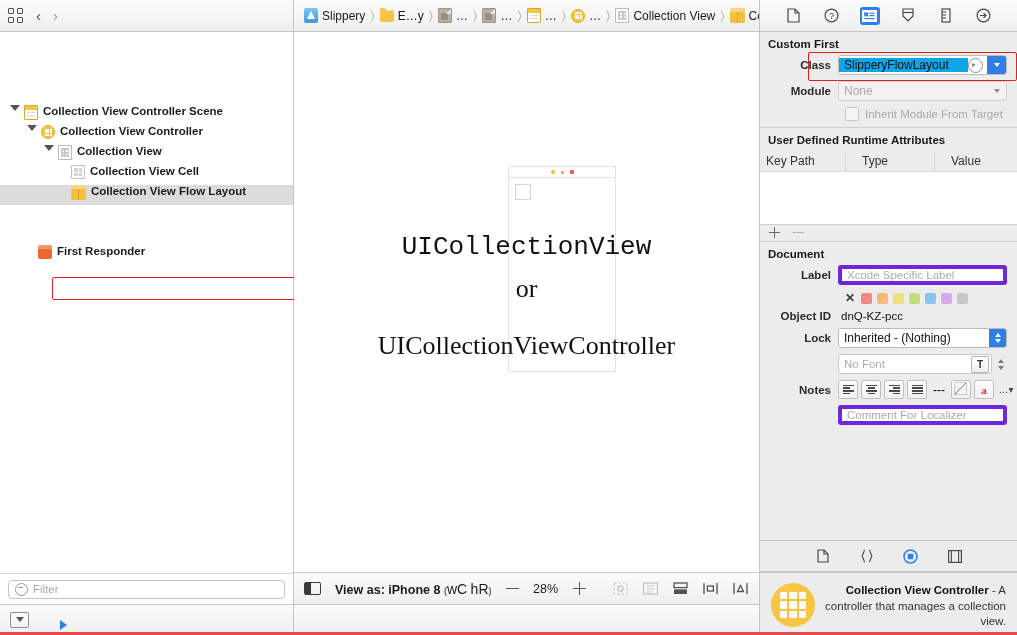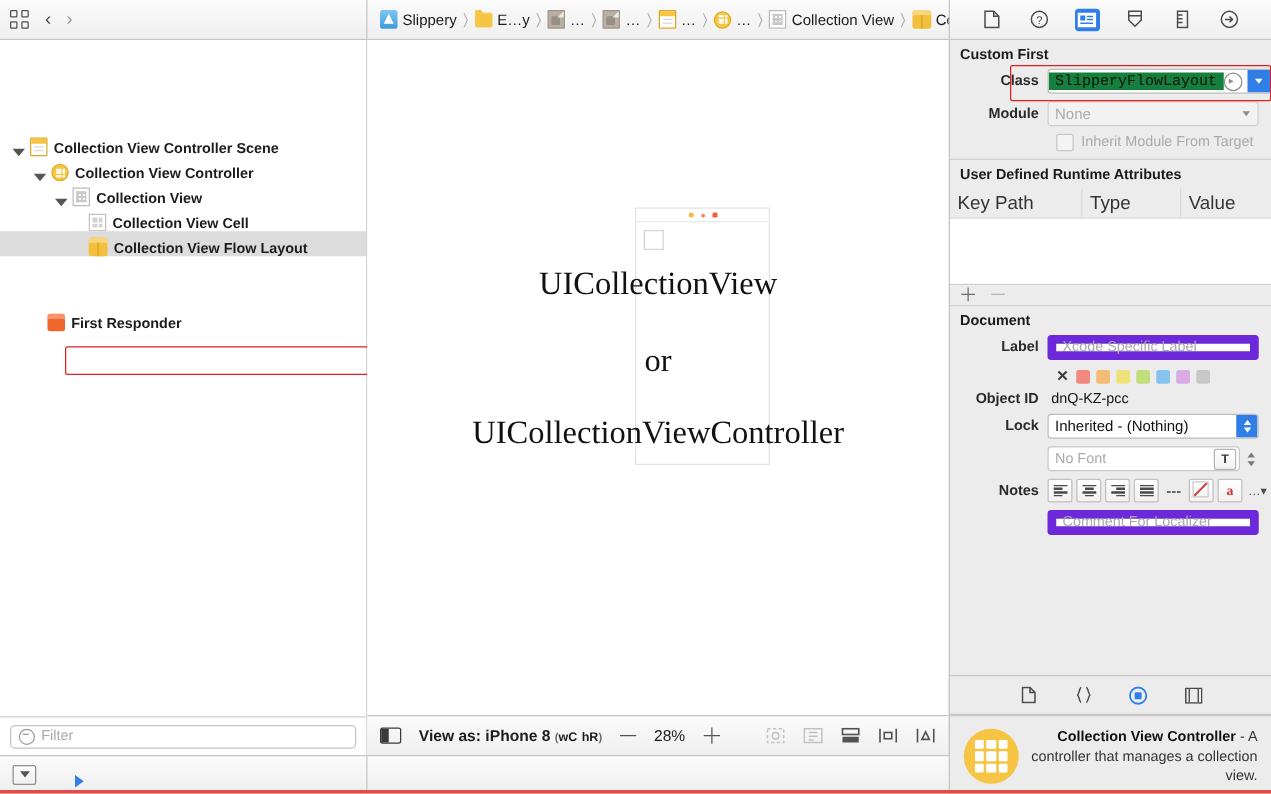--- a/index.html
+++ b/index.html
@@ -163,21 +163,21 @@
   .left {
     width: 294px; min-width: 294px;
     background: #fff;
     border-right: 1px solid #c6c6c6;
     box-sizing: border-box;
     display: flex; flex-direction: column;
     position: relative;
   }
   .outline { flex: 1; padding-top: 73px; position: relative; }
   .row {
-    height: 20px; display: flex; align-items: flex-end;
+    height: 20px; display: flex; align-items: flex-start;
     font-size: 11.5px; color: #1c1c1c; font-weight: bold;
     position: relative; white-space: nowrap;
   }
   .row.selected { background: #dcdcdc; }
   .disc {
     width: 0; height: 0; margin-right: 4px; flex: none;
     border-left: 5px solid transparent; border-right: 5px solid transparent;
     border-top: 6px solid #555;
   }
   .rowicon { margin-right: 5px; flex: none; }
@@ -273,41 +273,41 @@
     width: 16px; height: 16px;
     border: 1.4px solid #d3d3d3; box-sizing: border-box; background: #fff;
   }
   .overlay-text {
     position: absolute; left: 0; right: 0;
     text-align: center;
     font-family: "Liberation Serif", serif;
     font-size: 26px; color: #111;
     pointer-events: none;
   }
-  .ot1 { top: 180px; }
+  .ot1 { top: 200px; font-family: Liberation Mono, monospace; }
   .ot2 { top: 242px; }
   .ot3 { top: 299px; }
 
   .canvas-bottom {
     height: 31px; min-height: 31px;
     border-top: 1px solid #c6c6c6;
     background: linear-gradient(#fbfbfb,#efefef);
     display: flex; align-items: center;
     padding: 0 10px; gap: 14px;
     font-size: 12px;
   }
   .panel-toggle {
     width: 17px; height: 13px; border: 1.4px solid #3a3a3a;
     border-radius: 2px; position: relative; box-sizing: border-box;
   }
   .panel-toggle:after {
     content:''; position:absolute; left:0; top:0; bottom:0; width:6px; background:#3a3a3a;
   }
   .viewas { font-weight: bold; color: #1c1c1c; font-size: 12.5px; }
-  .viewas .sub { font-size: 10px; font-weight: bold; color: #1c1c1c; }
+  .viewas .sub { font-size: 14px; font-weight: normal; color: #1c1c1c; }
   .viewas .subdim { font-size: 9px; color: #6a6a6a; }
   .zoomctl { display: flex; align-items: center; gap: 12px; color: #3a3a3a; }
   .zoom-minus { width: 13px; height: 0; border-top: 1.6px solid #555; }
   .zoom-plus { width: 13px; height: 13px; position: relative; }
   .zoom-plus:before { content:''; position:absolute; left:0; top:6px; width:13px; border-top:1.6px solid #555; }
   .zoom-plus:after { content:''; position:absolute; left:6px; top:0; height:13px; border-left:1.6px solid #555; }
   .zoomval { font-size: 12.5px; color: #1c1c1c; min-width: 30px; text-align: center; }
   .cbtns { margin-left: auto; display: flex; align-items: center; gap: 13px; }
   .cbtn { width: 17px; height: 15px; position: relative; opacity: .95; }
 
@@ -376,21 +376,21 @@
   .combo {
     flex: 1; height: 20px; display: flex; align-items: center;
     border: 1px solid #bcbcbc; border-radius: 3px;
     background: #fff; box-sizing: border-box;
     overflow: hidden;
   }
   .combo .val {
     flex: 1; padding: 0 5px; font-size: 12px; color: #111;
     white-space: nowrap; overflow: hidden;
   }
-  .combo .val.sel-text { background: #15803d; font-family: Liberation Mono, monospace; }
+  .combo .val.sel-text { background: #0ea5e9; }
   .combo .val.ph { color: #aaa; background: transparent; }
   .combo .circ {
     width: 13px; height: 13px; border-radius: 50%;
     border: 1.4px solid #8d8d8d; margin-right: 4px; position: relative; flex: none;
   }
   .combo .circ:after {
     content:''; position:absolute; left:3px; top:4.2px;
     border-top:2.5px solid transparent; border-bottom:2.5px solid transparent;
     border-left:4px solid #8d8d8d;
   }
@@ -417,23 +417,24 @@
   .cbx {
     width: 12px; height: 12px; border: 1px solid #c6c6c6;
     background: #f4f4f4; border-radius: 2px; margin-right: 6px;
   }
   .dimtext { color: #aaa; font-size: 11.5px; }
 
   .divider { height: 1px; background: #d0d0d0; margin: 4px 0; }
   .divider.full { margin: 0; }
 
   .udra-head {
-    display: flex; font-size: 15px; color: #333;
+    display: flex; font-size: 12px; color: #333;
     border-bottom: 1px solid #d8d8d8;
     background: #ececec;
+    gap: 10px;
   }
   .udra-head > div { padding: 3px 6px; }
   .udra-kp { flex: 1; border-right: 1px solid #d8d8d8; }
   .udra-ty { width: 66px; border-right: 1px solid #d8d8d8; }
   .udra-vl { width: 60px; }
   .udra-body { height: 52px; background: #fff; border-bottom: 1px solid #d0d0d0; }
   .udra-tools {
     display: flex; align-items: center; gap: 13px;
     padding: 2px 0 3px 9px; font-size: 15px; color: #6a6a6a;
   }
@@ -477,21 +478,21 @@
     background: linear-gradient(#fff,#f0f0f0); flex: none;
   }
   .mini-step {
     width: 12px; height: 19px; margin-left: 3px; flex: none;
     display: flex; flex-direction: column; align-items: center; justify-content: center; gap: 3px;
   }
   .ms-up{width:0;height:0;border-bottom:4px solid #7a7a7a;border-left:3px solid transparent;border-right:3px solid transparent;}
   .ms-dn{width:0;height:0;border-top:4px solid #7a7a7a;border-left:3px solid transparent;border-right:3px solid transparent;}
 
   .plainfield {
-    flex: 1; height: 20px; border: 7px solid #6d28d9; border-radius: 3px;
+    flex: 1; height: 20px; border: 4px solid #6d28d9; border-radius: 3px;
     background: #fff; display: flex; align-items: center; box-sizing: border-box;
     padding-left: 5px; color: #aaa; font-size: 11.5px;
   }
 
   .lib-tabs {
     height: 30px; min-height: 30px;
     border-top: 1px solid #c6c6c6; border-bottom: 1px solid #c6c6c6;
     background: #ececec;
     display: flex; align-items: center; justify-content: center; gap: 26px;
   }

